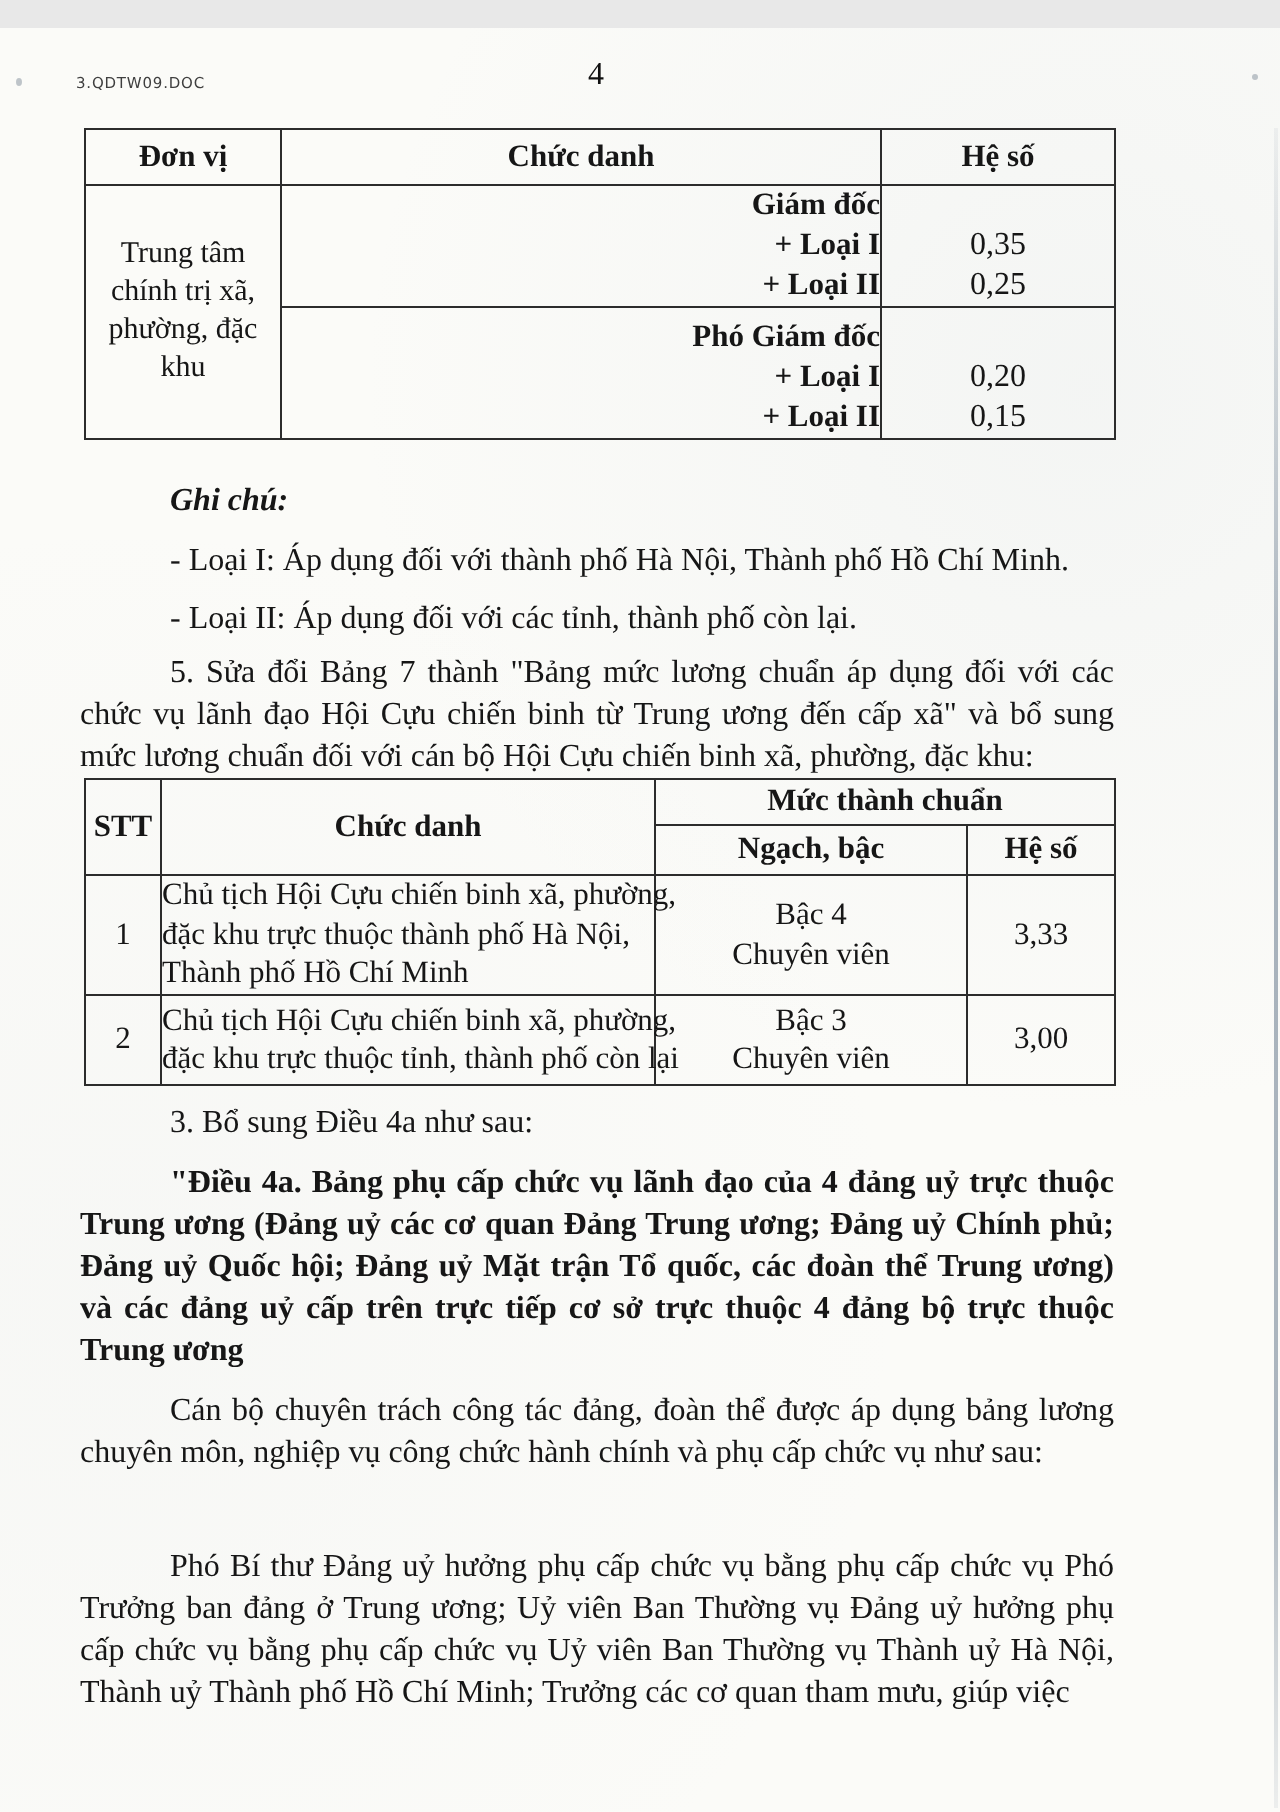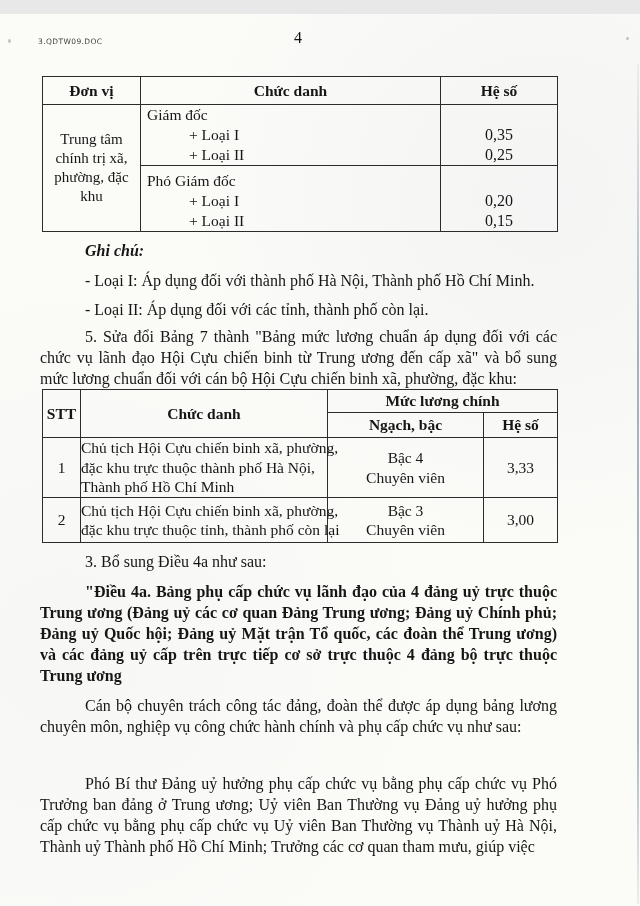--- a/index.html
+++ b/index.html
@@ -17,24 +17,24 @@
   
   .doc-id { position:absolute; left:38px; top:23px; font-family:"DejaVu Sans", sans-serif;
             font-size:7.5px; color:#3f3f3f; letter-spacing:0.4px; }
   .page-num { position:absolute; left:0; top:15px; width:596px; text-align:center;
               font-size:16px; color:#111; }
 
   
   table.t { position:absolute; border-collapse:collapse; table-layout:fixed; }
   table.t td { border:1.5px solid #2c2c2c; padding:0; vertical-align:middle; }
 
-  .t1 { left:42px; top:62px; width:515px; }
+  .t1 { left:42px; top:50px; width:515px; }
   .t1 tr.hdr td { height:27px; font-weight:bold; text-align:center; font-size:15.5px; }
   .t1 td.unit { font-weight:normal; text-align:center; font-size:15px; line-height:19px; padding:0 8px; }
-  .t1 td.cd { vertical-align:top; font-size:15.5px; text-align:left; }
+  .t1 td.cd { vertical-align:top; font-size:15.5px; text-align:right;font-weight:bold; }
   .t1 .cd-t { padding-left:6px; height:20px; line-height:20px; }
   .t1 .cd-i { padding-left:48px; height:20px; line-height:20px; }
   .t1 td.hs { vertical-align:top; text-align:center; font-size:16px; }
   .t1 .hs-sp { height:20px; }
   .t1 .hs-v  { height:20px; line-height:20px; }
   .t1 tr.g1 td { height:57px; }
   .t1 tr.g2 td { height:62px; }
   .t1 tr.g2 .pad { padding-top:5px; }
 
   .t2 { left:42px; top:375px; width:515px; }
@@ -130,21 +130,21 @@
     <colgroup>
         <col style="width:38px">
         <col style="width:247px">
         <col style="width:156px">
         <col style="width:74px">
       </colgroup>
     <tbody>
       <tr class="h1">
         <td rowspan="2">STT</td>
         <td rowspan="2">Chức danh</td>
-        <td colspan="2">Mức lương chính</td>
+        <td colspan="2">Mức thành chuẩn</td>
       </tr>
       <tr class="h2">
         <td>Ngạch, bậc</td>
         <td>Hệ số</td>
       </tr>
       <tr class="r1">
         <td>1</td>
         <td class="name">
           <div class="ln">Chủ tịch Hội Cựu chiến binh xã, phường,</div>
           <div class="ln">đặc khu trực thuộc thành phố Hà Nội,</div>

